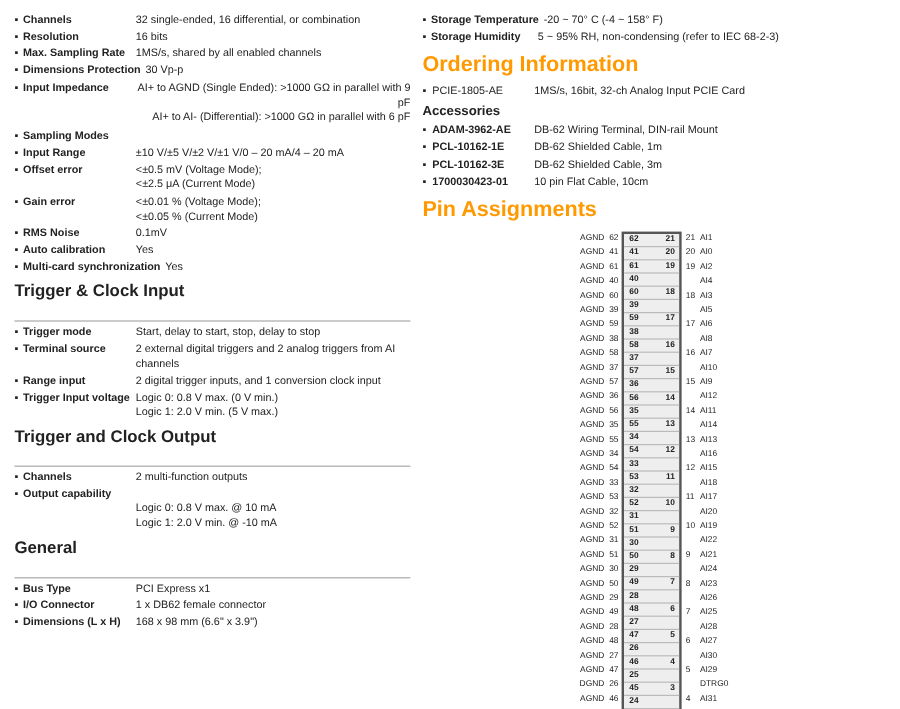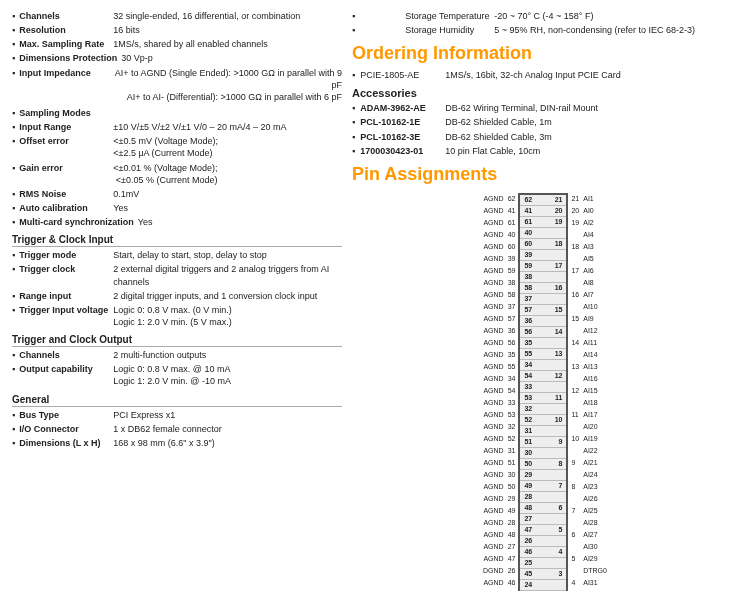--- a/index.html
+++ b/index.html
@@ -60,24 +60,23 @@
       padding: 0;
       margin: 0 0 4px 0;
     }
     .right-bullet-list li {
       display: flex;
       gap: 4px;
       margin-bottom: 2px;
       line-height: 1.35;
     }
     .right-label {
-      font-weight: normal;
+      font-weight: bold;
       flex-shrink: 0;
       min-width: 85px;
-      margin-left: 46px;
     }
 
     
     .ordering-title {
       font-size: 18px;
       font-weight: bold;
       color: #f90;
       margin-bottom: 5px;
       margin-top: 8px;
       line-height: 1.1;
@@ -171,27 +170,27 @@
 
     .analog-input-title {
       font-size: 11.5px;
       font-weight: bold;
       color: #222;
       margin-bottom: 4px;
       border-bottom: 1px solid #aaa;
       padding-bottom: 2px;
     }
     .section-group-title {
-      font-size: 10px;
+      font-size: 14px;
       font-weight: bold;
       color: #222;
       margin-bottom: 2px;
       margin-top: 6px;
       border-bottom: 1px solid #aaa;
-      padding-bottom: 1px;
+      padding-bottom: 17px;
     }
   </style>
 </head>
 <body>
 
 <div class="page">
   <div class="main-content">
 
     <div class="left-col">
 
@@ -233,21 +232,21 @@
         </li>
         <li>
           <span class="bullet-symbol">▪</span>
           <span class="label">Offset error</span>
           <span class="value" style="white-space:pre-line;">&lt;±0.5 mV (Voltage Mode);
 &lt;±2.5 μA (Current Mode)</span>
         </li>
         <li>
           <span class="bullet-symbol">▪</span>
           <span class="label">Gain error</span>
-          <span class="value" style="white-space:pre-line;text-align:right;">&lt;±0.01 % (Voltage Mode);
+          <span class="value" style="white-space:pre-line;">&lt;±0.01 % (Voltage Mode);
 &lt;±0.05 % (Current Mode)</span>
         </li>
         <li>
           <span class="bullet-symbol">▪</span>
           <span class="label">RMS Noise</span>
           <span class="value">0.1mV</span>
         </li>
         <li>
           <span class="bullet-symbol">▪</span>
           <span class="label">Auto calibration</span>
@@ -262,21 +261,21 @@
 
       <div class="section-group-title">Trigger &amp; Clock Input</div>
       <ul class="bullet-list">
         <li>
           <span class="bullet-symbol">▪</span>
           <span class="label">Trigger mode</span>
           <span class="value">Start, delay to start, stop, delay to stop</span>
         </li>
         <li>
           <span class="bullet-symbol">▪</span>
-          <span class="label">Trigger clock</span>
+          <span class="label">Terminal source</span>
           <span class="value">2 external digital triggers and 2 analog triggers from AI channels</span>
         </li>
         <li>
           <span class="bullet-symbol">▪</span>
           <span class="label">Range input</span>
           <span class="value">2 digital trigger inputs, and 1 conversion clock input</span>
         </li>
         <li>
           <span class="bullet-symbol">▪</span>
           <span class="label">Trigger Input voltage</span>
@@ -288,21 +287,21 @@
       <div class="section-group-title">Trigger and Clock Output</div>
       <ul class="bullet-list">
         <li>
           <span class="bullet-symbol">▪</span>
           <span class="label">Channels</span>
           <span class="value">2 multi-function outputs</span>
         </li>
         <li>
           <span class="bullet-symbol">▪</span>
           <span class="label">Output capability</span>
-          <span class="value" style="white-space:pre-line;">Logic 0: 0.8 V max. @ 10 mA
+          <span class="value" style="white-space:pre-line;margin-top:12px;">Logic 0: 0.8 V max. @ 10 mA
 Logic 1: 2.0 V min. @ -10 mA</span>
         </li>
       </ul>
 
       <div class="section-group-title">General</div>
       <ul class="bullet-list">
         <li>
           <span class="bullet-symbol">▪</span>
           <span class="label">Bus Type</span>
           <span class="value">PCI Express x1</span>

